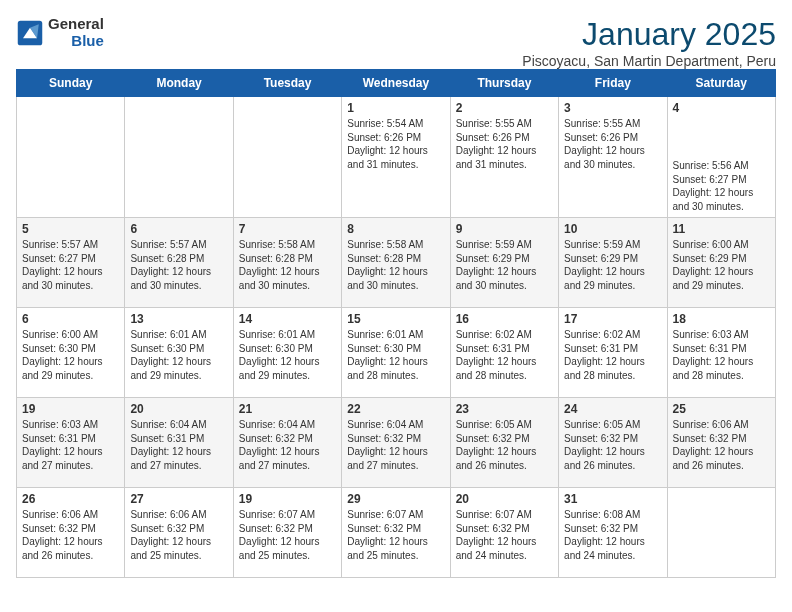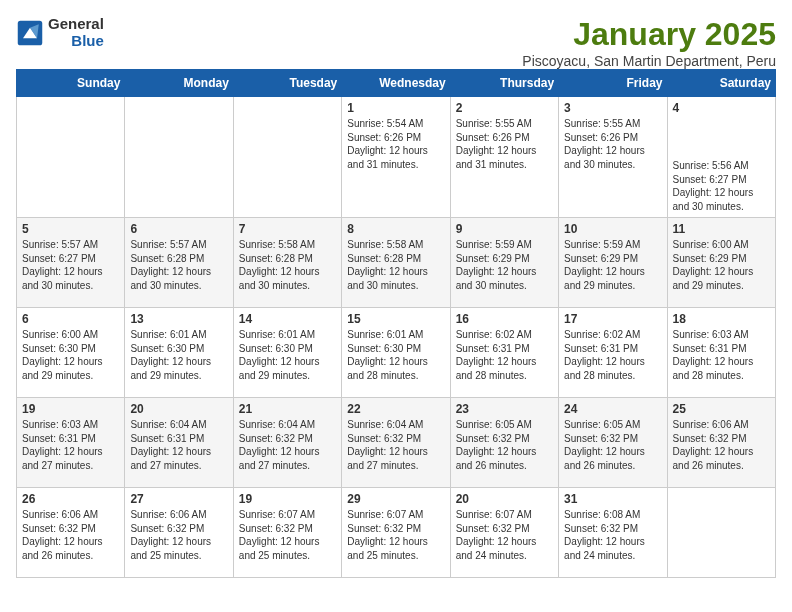--- a/index.html
+++ b/index.html
@@ -39,37 +39,37 @@
     }
     .logo-icon {
       width: 28px;
       height: 28px;
     }
     .title-block {
       text-align: right;
     }
     .title-month {
       font-size: 32px;
-      font-weight: bold;
-      color: #4d7c0f;
+      font-weight: normal;
+      color: #0c4a6e;
     }
     .title-location {
       font-size: 14px;
       color: #444;
     }
     table {
       width: 100%;
       border-collapse: collapse;
       font-size: 11px;
     }
     thead tr th {
       background-color: #1a5fa8;
       color: #fff;
       padding: 6px 4px;
-      text-align: right;
+      text-align: center;
       font-size: 12px;
       border: 1px solid #1a5fa8;
     }
     tbody tr td {
       border: 1px solid #ccc;
       vertical-align: top;
       padding: 4px 5px;
       min-height: 80px;
       height: 90px;
       width: 108px;

